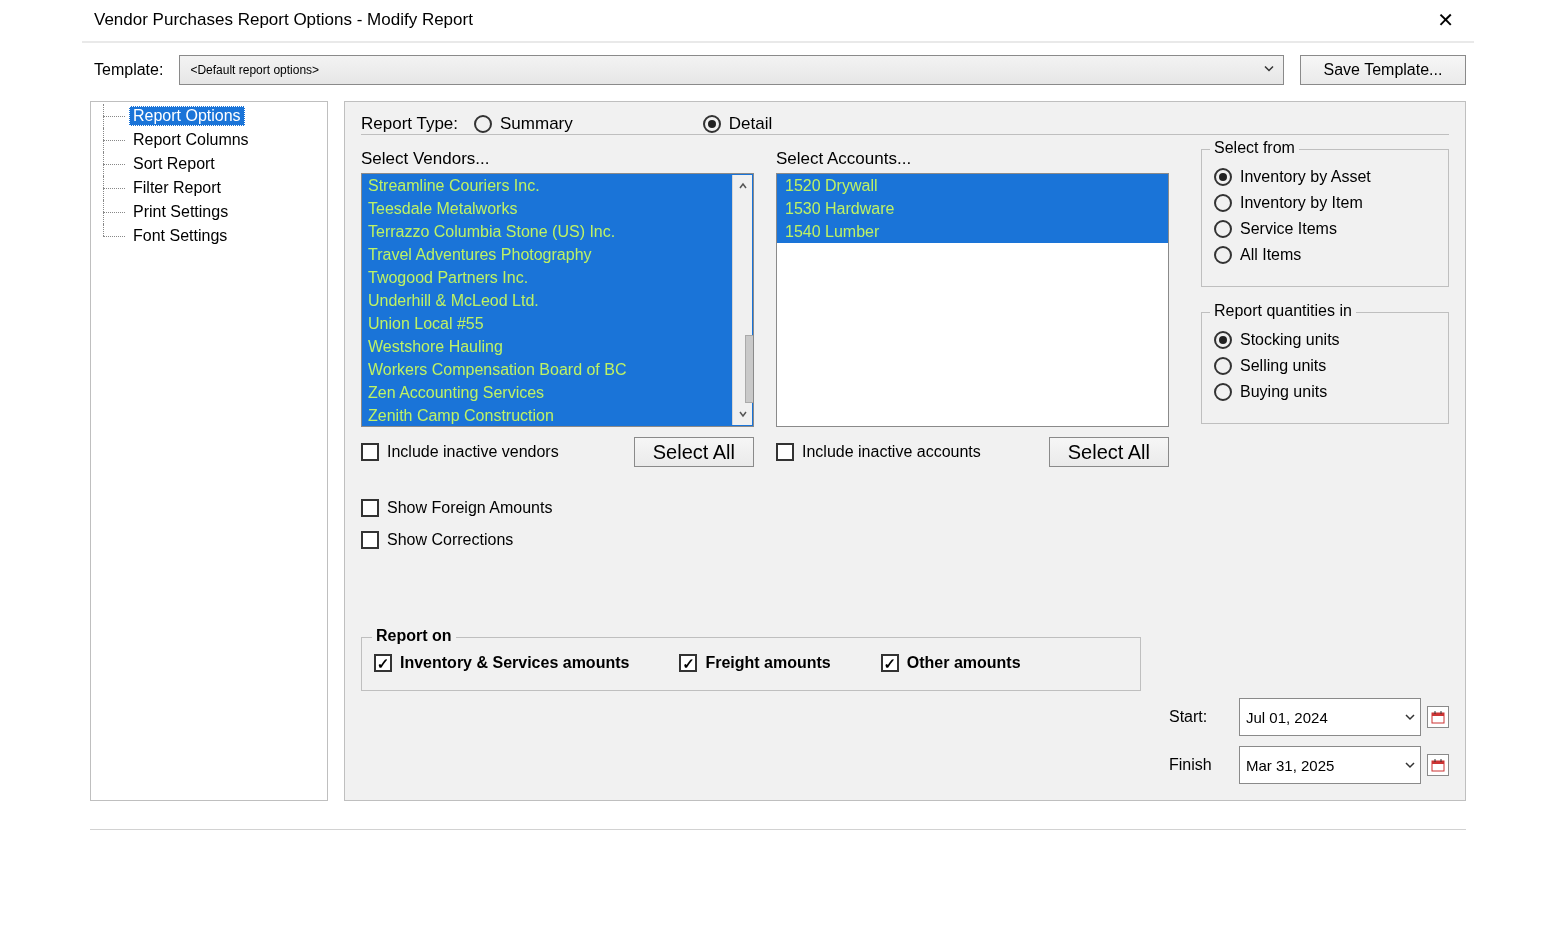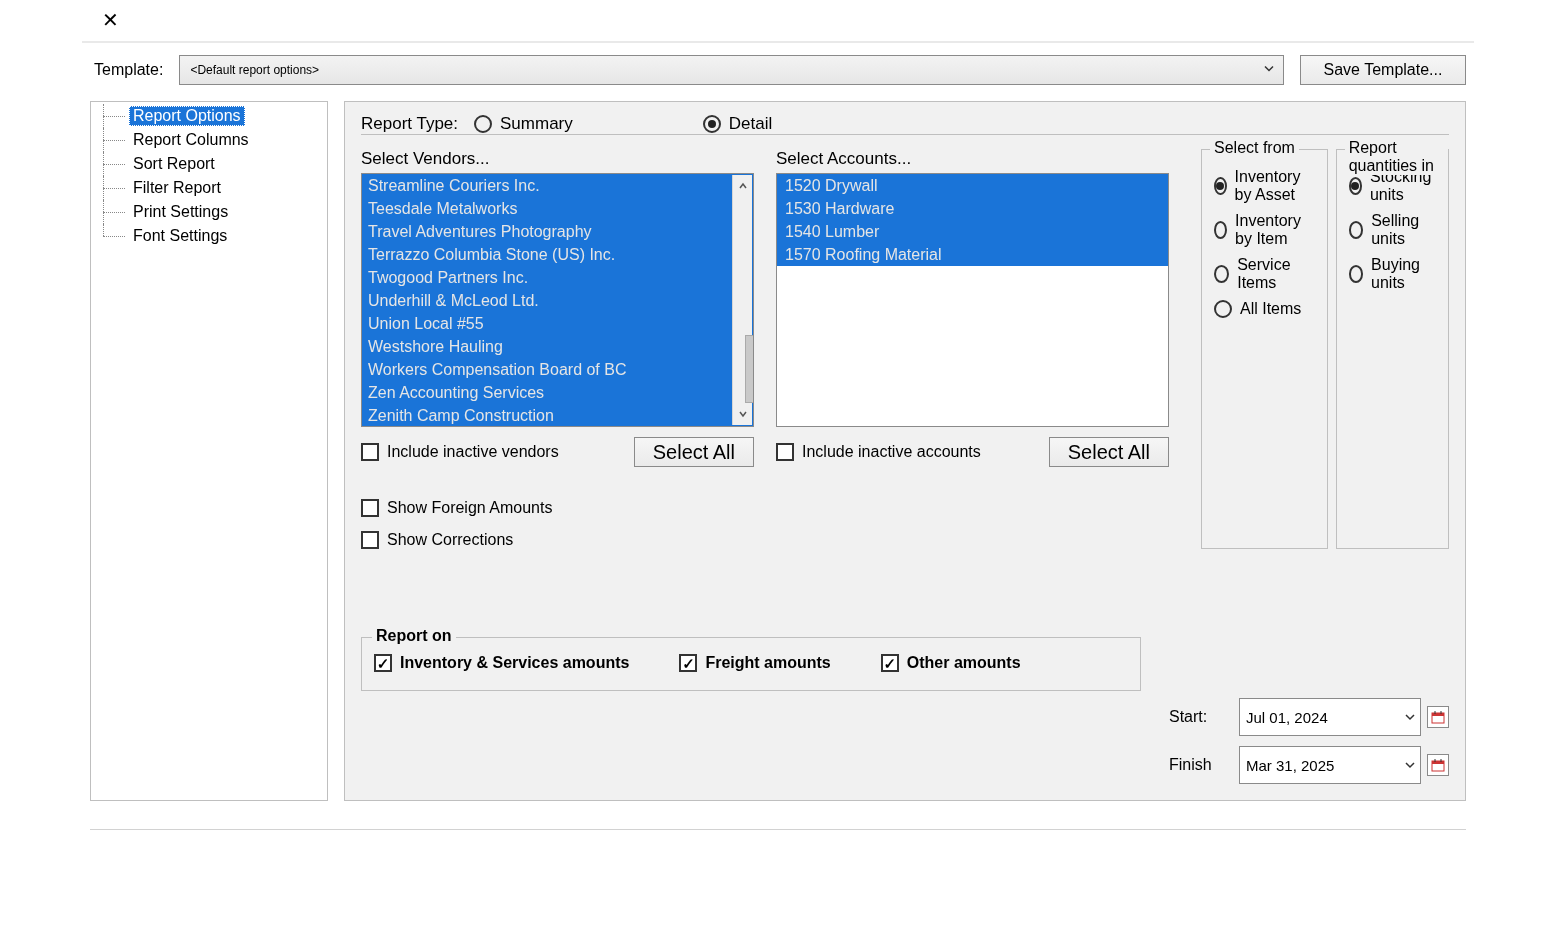--- a/index.html
+++ b/index.html
@@ -175,21 +175,21 @@
     position: relative;
   }
   .listbox.accounts { height: 254px; }
   .listbox-inner {
     position: absolute;
     inset: 0;
     overflow: hidden;
   }
   .list-item {
     background: #1a74d8;
-    color: #e5e5e5;
+    color: #bef264;
     padding: 0px 6px;
     font-size: 16px;
     line-height: 23px;
     white-space: nowrap;
   }
   .accounts .list-item { padding-left: 8px; }
   .scrollbar {
     position: absolute;
     right: 1px;
     top: 1px;
@@ -241,22 +241,22 @@
   .btn {
     height: 30px;
     padding: 0 18px;
     border: 1px solid #8a8a8a;
     background: linear-gradient(#f6f6f6,#eaeaea);
     font-size: 20px;
     display:inline-flex;align-items:center;justify-content:center;
   }
   .side-col {
     display: flex;
-    flex-direction: row;
-    gap: 8px;
+    flex-direction: column;
+    gap: 25px;
     margin-left: auto;
     width: 248px;
   }
   .fieldset {
     border: 1px solid #bfbfbf;
     padding: 10px 12px 14px;
     position: relative;
   }
   .fieldset-legend {
     position: absolute;
@@ -328,20 +328,21 @@
     height: 1px;
     background: #d2d2d2;
     margin: 18px 8px 0;
   }
 </style>
 </head>
 <body>
 
 <div class="window">
   <div class="titlebar">
+    <div class="titlebar-title">Vendor Purchases Report Options - Modify Report</div>
     <div class="close-x">✕</div>
   </div>
 
   <div class="toprow">
     <div class="toprow-label">Template:</div>
     <div class="template-select">
       <span>&lt;Default report options&gt;</span>
       <span class="chev">
         <svg class="chev-svg" viewBox="0 0 12 12">
             <path d="M2 4 L6 8 L10 4" fill="none" stroke="#333" stroke-width="1.5"></path>
@@ -395,22 +396,22 @@
       </div>
 
       <div class="selects-row">
 
         <div class="select-col vendors">
           <div class="select-title">Select Vendors...</div>
           <div class="listbox">
             <div class="listbox-inner">
               <div class="list-item">Streamline Couriers Inc.</div>
               <div class="list-item">Teesdale Metalworks</div>
+              <div class="list-item">Terrazzo Columbia Stone (US) Inc.</div>
               <div class="list-item">Travel Adventures Photography</div>
-              <div class="list-item">Terrazzo Columbia Stone (US) Inc.</div>
               <div class="list-item">Twogood Partners Inc.</div>
               <div class="list-item">Underhill &amp; McLeod Ltd.</div>
               <div class="list-item">Union Local #55</div>
               <div class="list-item">Westshore Hauling</div>
               <div class="list-item">Workers Compensation Board of BC</div>
               <div class="list-item">Zen Accounting Services</div>
               <div class="list-item">Zenith Camp Construction</div>
             </div>
             <div class="scrollbar">
               <div class="scroll-arrow">
@@ -449,21 +450,20 @@
           </div>
         </div>
 
         <div class="select-col accounts">
           <div class="select-title">Select Accounts...</div>
           <div class="listbox accounts">
             <div class="listbox-inner">
               <div class="list-item">1520 Drywall</div>
               <div class="list-item">1530 Hardware</div>
               <div class="list-item">1540 Lumber</div>
-              <div class="list-item">1570 Roofing Material</div>
             </div>
           </div>
           <div class="select-controls">
             <span class="checkbox">
               <span class="chk-box"></span>
               <span>Include inactive accounts</span>
             </span>
             <span style="flex:1"></span>
             <span class="btn">Select All</span>
           </div>

